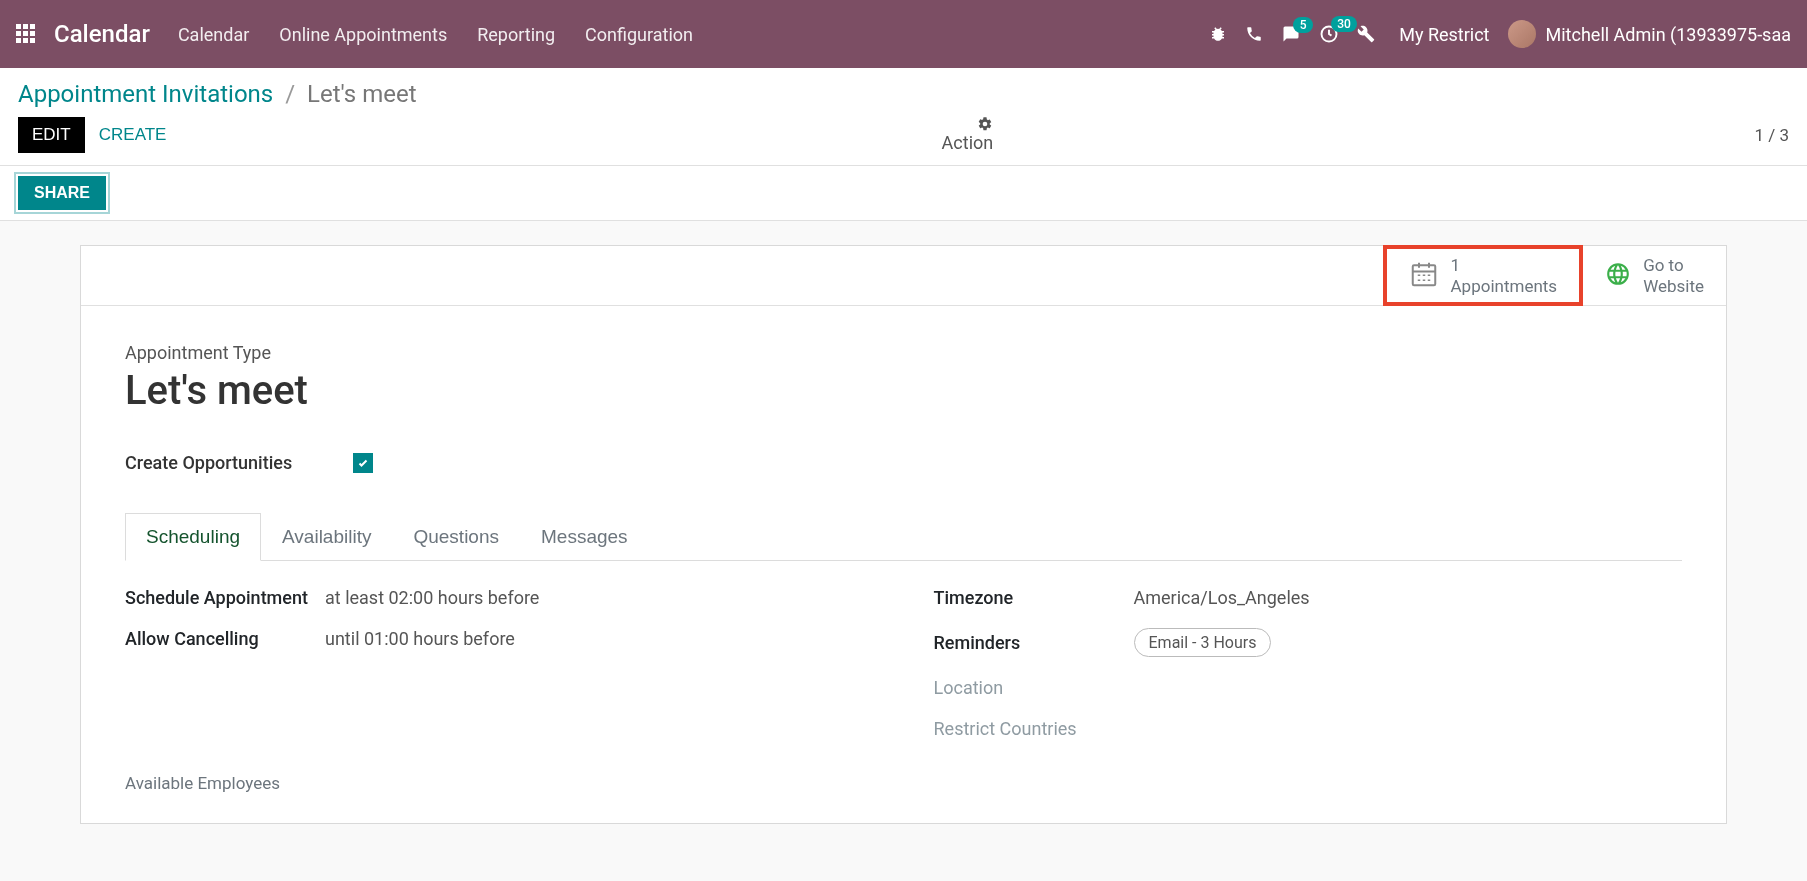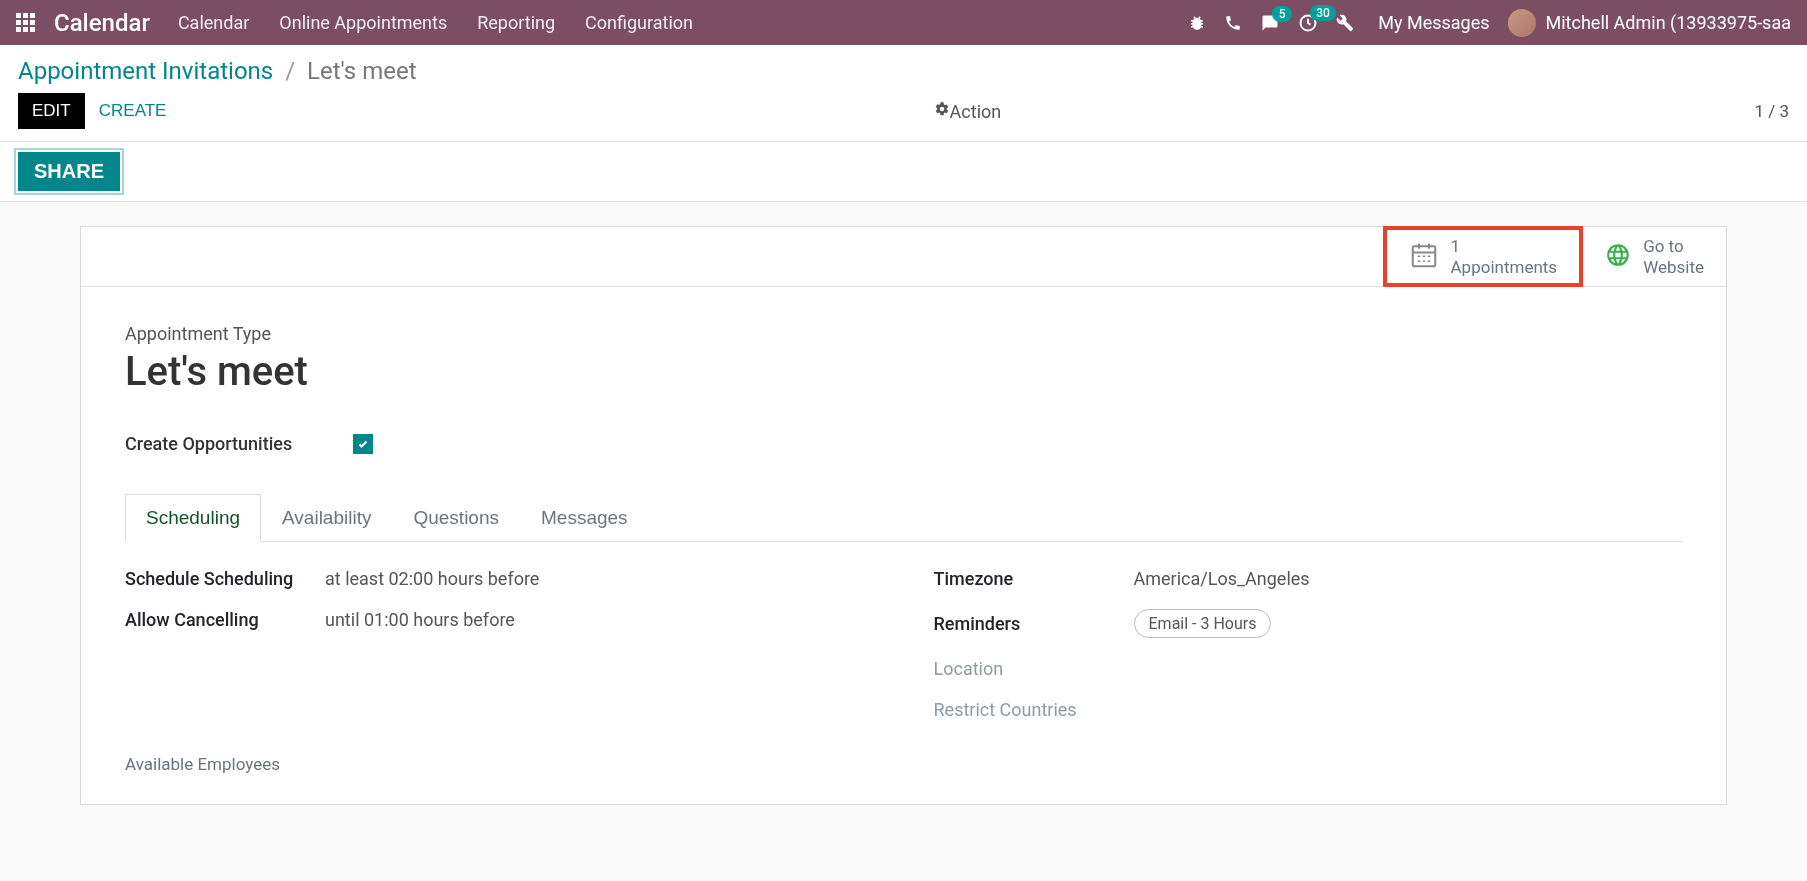--- a/index.html
+++ b/index.html
@@ -2,21 +2,21 @@
 <html><head>
   <meta charset="utf-8">
   <style>
     * { box-sizing: border-box; margin: 0; padding: 0; }
     body { font-family: -apple-system, BlinkMacSystemFont, "Segoe UI", Roboto, "Helvetica Neue", Arial, sans-serif; background: #f9f9f9; color: #4c4c4c; }
     
     
     .navbar {
       background: #7C4E64;
       color: #fff;
-      height: 45px;
+      height: 68px;
       display: flex;
       align-items: center;
       padding: 0 16px;
     }
     .navbar .apps-icon { display: inline-flex; margin-right: 18px; cursor: pointer; }
     .navbar .brand { font-size: 24px; font-weight: 500; margin-right: 28px; }
     .navbar .nav-links { display: flex; gap: 30px; }
     .navbar .nav-link { color: rgba(255,255,255,0.9); font-size: 18px; cursor: pointer; }
     .navbar .nav-right { margin-left: auto; display: flex; align-items: center; gap: 18px; }
     .nav-icon-btn { color: #fff; cursor: pointer; display: inline-flex; align-items: center; position: relative; }
@@ -45,27 +45,27 @@
     .breadcrumb .current { color: #777; }
     
     .cp-row { display: flex; align-items: center; }
     .btn {
       display: inline-flex; align-items: center; justify-content: center;
       padding: 8px 14px; font-size: 17px; font-weight: 500; cursor: pointer;
       border: none; background: transparent;
     }
     .btn-primary { background: #000000; color: #fff; }
     .btn-secondary { color: #00868B; background: transparent; }
-    .btn-action { color: #555; display: inline-flex; align-items: flex-start; cursor: pointer; font-size: 18px; }
+    .btn-action { color: #555; display: inline-flex; align-items: flex-end; cursor: pointer; font-size: 18px; flex-direction: column; }
     .pager { margin-left: auto; color: #555; font-size: 17px; }
     
     
     .share-panel { background: #fff; border-bottom: 1px solid #e0e0e0; padding: 10px 18px; }
     .btn-share {
-      background: #00868B; color: #fff; font-weight: 600; padding: 8px 16px; font-size: 20px;
+      background: #00868B; color: #fff; font-weight: 600; padding: 8px 16px; font-size: 16px;
       outline: 2px solid rgba(0,134,139,0.35); outline-offset: 2px; border: none; cursor: pointer;
     }
     
     
     .main { padding: 24px 80px; }
     .sheet { background: #fff; border: 1px solid #d9d9d9; }
     
     
     .stat-buttons { display: flex; justify-content: flex-end; border-bottom: 1px solid #e0e0e0; height: 60px; }
     .stat-btn {
@@ -154,21 +154,21 @@
           <circle cx="12" cy="12" r="9"></circle>
           <path d="M12 7v5l3 2"></path>
         </svg>
       <span class="badge-green">30</span>
     </span>
     <span class="nav-icon-btn">
       <svg width="18" height="18" viewBox="0 0 24 24" fill="#fff">
           <path d="M22.7 19l-9.1-9.1c.9-2.3.4-5-1.5-6.9-2-2-5-2.4-7.4-1.3L9 6 6 9 1.6 4.7C.4 7.1.9 10.1 2.9 12.1c1.9 1.9 4.6 2.4 6.9 1.5l9.1 9.1c.4.4 1 .4 1.4 0l2.3-2.3c.5-.4.5-1.1.1-1.4z"></path>
         </svg>
     </span>
-    <span class="nav-company">My Messages</span>
+    <span class="nav-company">My Restrict</span>
     <span class="nav-user">
       <span class="avatar"></span>
       <span>Mitchell Admin (13933975-saa</span>
     </span>
   </div>
 </div>
 
 <div class="control-panel">
   <div class="breadcrumb">
     <a href="#">Appointment Invitations</a>
@@ -241,21 +241,21 @@
       <div class="tabs">
         <button class="tab active">Scheduling</button>
         <button class="tab">Availability</button>
         <button class="tab">Questions</button>
         <button class="tab">Messages</button>
       </div>
 
       <div class="tab-content">
         <div class="col">
           <div class="kv">
-            <span class="k">Schedule Scheduling</span>
+            <span class="k">Schedule Appointment</span>
             <span class="v">at least 02:00 hours before</span>
           </div>
           <div class="kv">
             <span class="k">Allow Cancelling</span>
             <span class="v">until 01:00 hours before</span>
           </div>
         </div>
         <div class="col">
           <div class="kv">
             <span class="k">Timezone</span>

